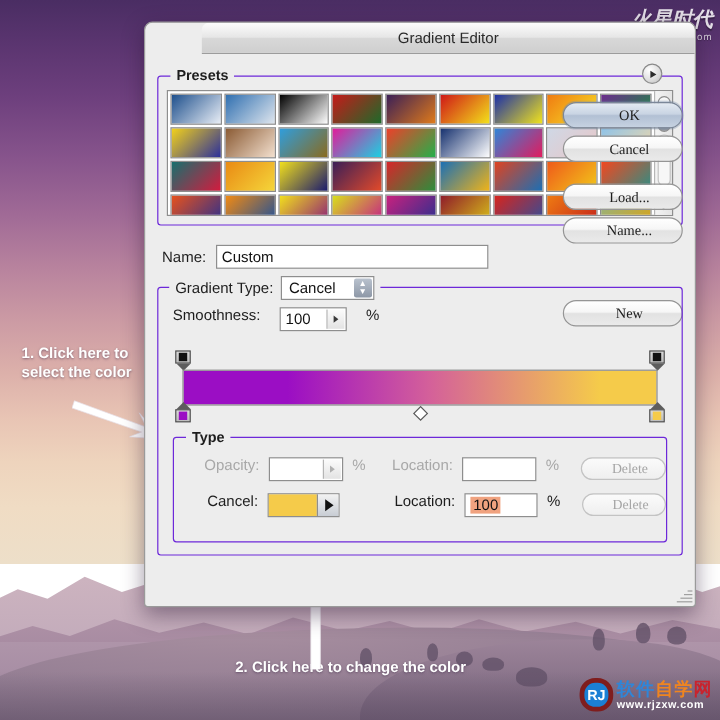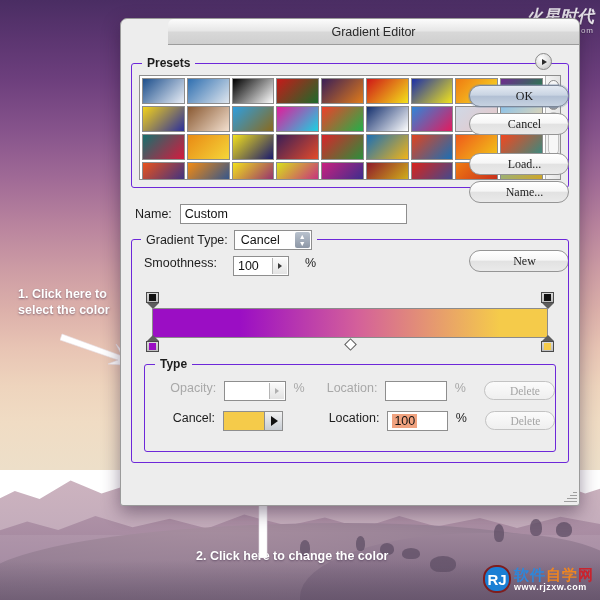--- a/index.html
+++ b/index.html
@@ -61,22 +61,22 @@
     font-style:italic;
   }
   #wm-top .wm-main { font-size:17px; font-weight:bold; letter-spacing:0px; }
   #wm-top .wm-url { font-size:8px; letter-spacing:1px; font-style:normal; opacity:.9;}
 
   #wm-bottom {
     position:absolute; right:6px; bottom:6px; height:30px;
     display:flex; align-items:center; gap:3px;
   }
   #wm-bottom .badge {
-    width:28px; height:28px; background:#1b7fd4; border:2px solid #7f1d1d;
-    border-radius:13px; color:#fff; font-weight:bold; font-size:15px;
+    width:28px; height:28px; background:#1b7fd4; border:4px solid #7f1d1d;
+    border-radius:13px; color:#fff; font-weight:bold; font-size:12px;
     display:flex; align-items:center; justify-content:center;
   }
   #wm-bottom .wm-cn {
     display:flex; flex-direction:column; line-height:1;justify-content:flex-end;
   }
   #wm-bottom .cn-row { font-size:15px; font-weight:bold; letter-spacing:1px; }
   #wm-bottom .cn-row .c1 { color:#2f86d8; }
   #wm-bottom .cn-row .c2 { color:#ef8520; }
   #wm-bottom .cn-row .c3 { color:#c9232d; }
   #wm-bottom .url-row { font-size:9px; font-weight:bold; color:#fff; letter-spacing:.5px; margin-top:1px; }

